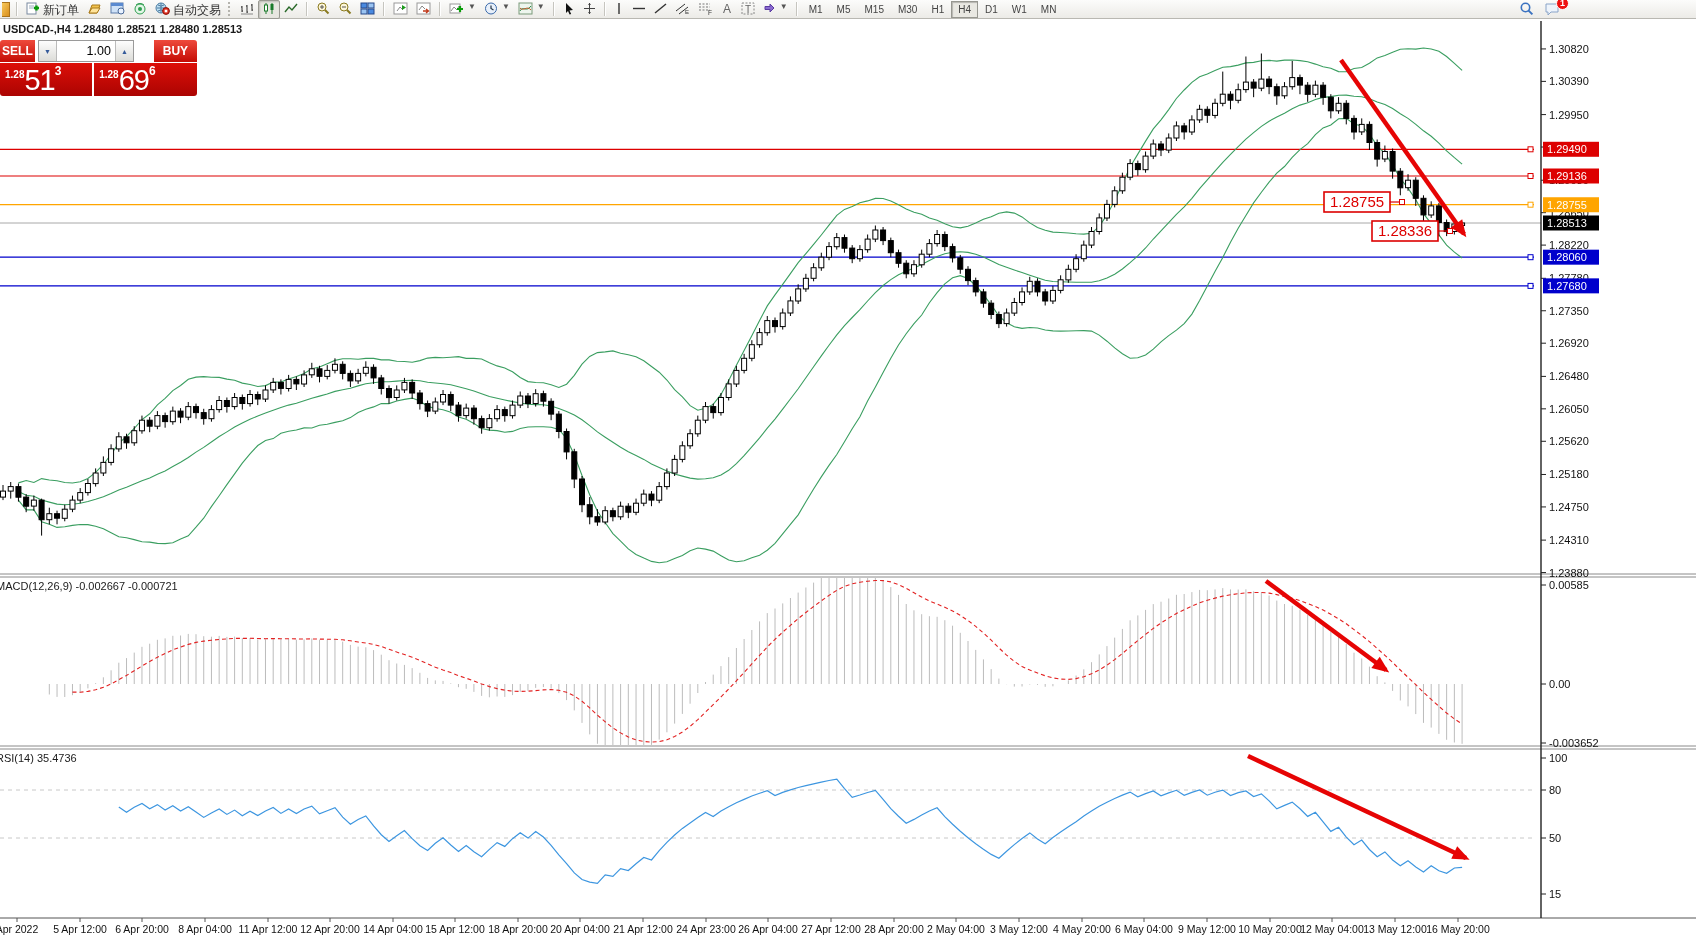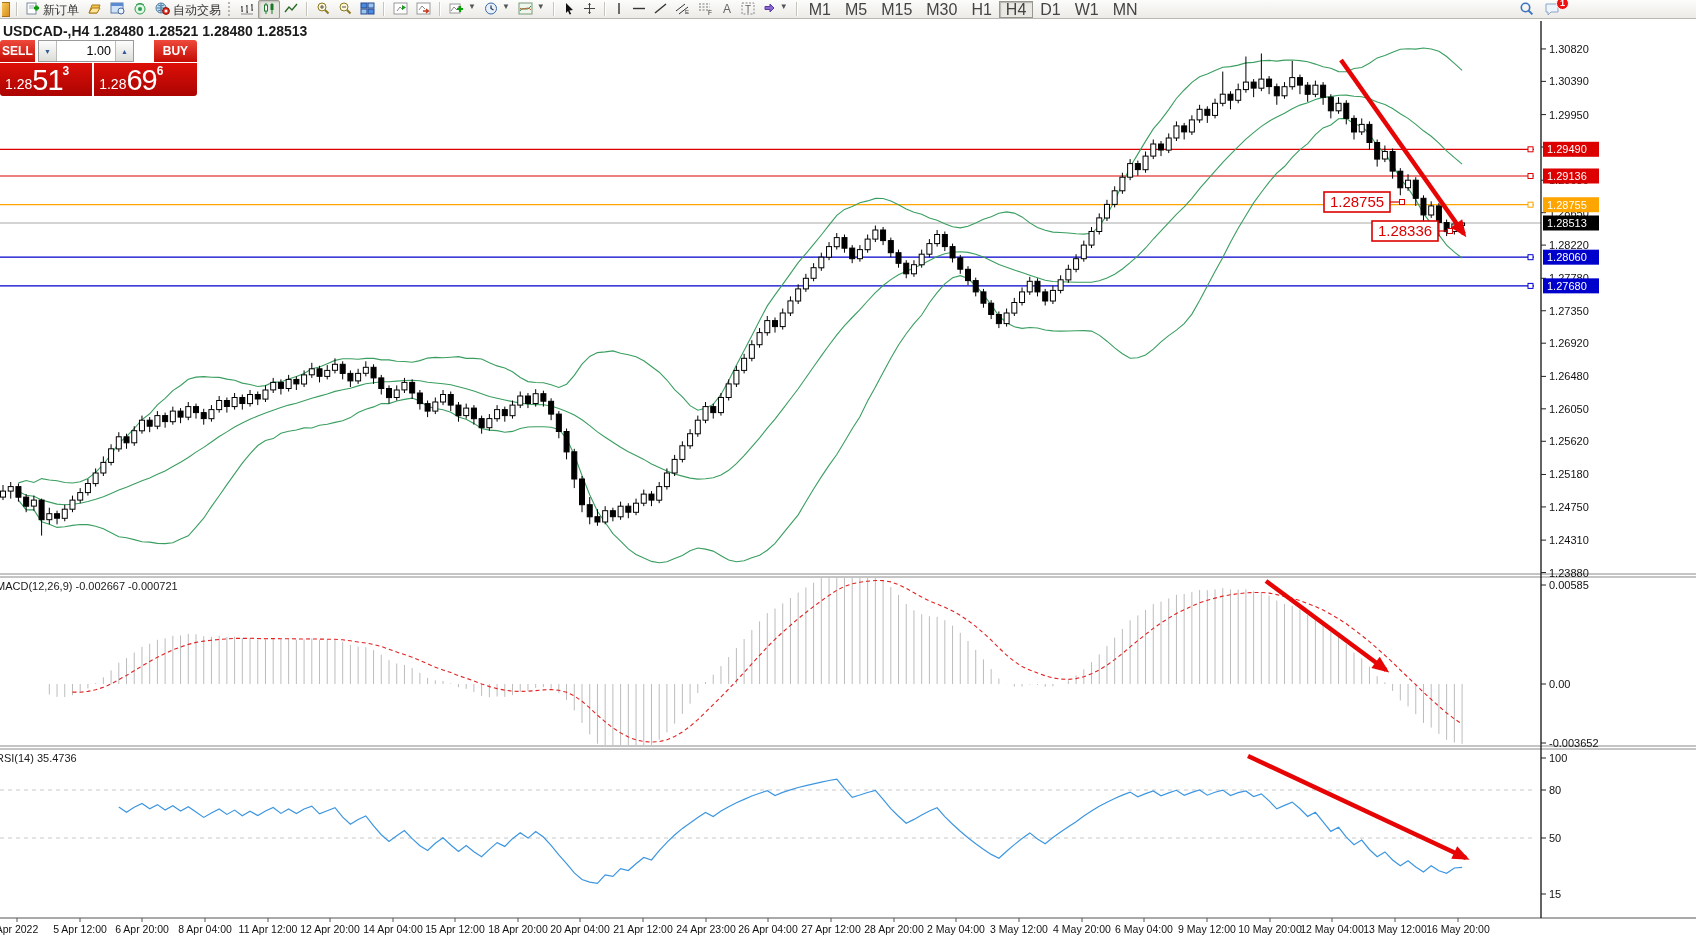--- a/index.html
+++ b/index.html
@@ -6,49 +6,49 @@
     font-family:"Liberation Sans",sans-serif;-webkit-font-smoothing:none}
   #stage{position:relative;width:1696px;height:942px;background:#fff}
   
   .toolbar{position:absolute;left:0;top:0;width:1696px;height:19px;
     background:linear-gradient(#fcfcfb,#ecebe7);border-bottom:1px solid #b9b8b2;
     display:flex;align-items:center;padding:0 2px;box-sizing:border-box;font-size:12px;color:#333;z-index:30}
   .tb{display:flex;align-items:flex-start;gap:3px;padding:1px 3px;border:1px solid transparent;border-radius:2px;height:15px}
   .tb.pressed{background:#e7e6e0;border:1px solid #9a9a93;box-shadow:inset 1px 1px 2px rgba(0,0,0,.18)}
   .sep{width:0;height:14px;border-left:1px solid #c6c5bf;border-right:1px solid #fff;margin:0 4px}
   .grip{width:3px;height:14px;border-left:2px dotted #b5b4ae;margin:0 3px}
-  .tf{font-size:16px;color:#444;padding:1px 6px;border:1px solid transparent;height:13px;line-height:13px}
+  .tf{font-size:10px;color:#444;padding:1px 6px;border:1px solid transparent;height:13px;line-height:13px}
   .tf.active{background:#e9e8e2;border:1px solid #979790;box-shadow:inset 1px 1px 1px rgba(0,0,0,.22)}
   .caret{font-size:8px;color:#555;margin-left:1px}
   .sliver{width:7px;height:13px;background:linear-gradient(120deg,#f7c95c,#d98f1d);border:1px solid #a9731c;border-left:none;margin-right:2px}
   .badge{position:absolute;top:-4px;right:-6px;background:#e11;color:#fff;border-radius:50%;
     width:11px;height:11px;font-size:9px;font-weight:bold;line-height:11px;text-align:center;border:1px solid #fff}
   .spacer{flex:1}
   
   .chartwin{position:absolute;left:0;top:19px;width:1696px;height:923px;background:#fff}
   svg text{font-family:"Liberation Sans",sans-serif}
-  .ohlc{position:absolute;left:3px;top:4px;font-size:14px;font-weight:bold;color:#1a1a1a;z-index:20}
+  .ohlc{position:absolute;left:3px;top:4px;font-size:11px;font-weight:bold;color:#1a1a1a;z-index:20}
   .indlabel{position:absolute;font-size:11px;color:#1a1a1a;z-index:20;left:-4px}
   
   .panel{position:absolute;left:0;top:21px;width:197px;z-index:25;font-family:"Liberation Sans",sans-serif}
   .prow{display:flex;height:22px}
   .sellbtn,.buybtn{width:40px;background:linear-gradient(#ee4a3c,#c40b04);color:#fff;font-size:12px;font-weight:bold;
     display:flex;align-items:center;justify-content:center;cursor:pointer}
   .sellbtn{border-radius:3px 0 0 0;width:38px}
   .buybtn{border-radius:0 3px 0 0;width:47px;margin-left:20px}
   .volwrap{display:flex;flex:1;background:#fff;border:1px solid #9a9a9a;box-sizing:border-box;margin-left:3px}
   .spin{width:17px;background:linear-gradient(#fdfdfd,#dcdcd8);border-right:1px solid #bbb;color:#345a9a;
     font-size:7px;display:flex;align-items:center;justify-content:center;cursor:pointer}
   .spin.up{border-left:1px solid #bbb;border-right:none}
   .vol{flex:1;border:none;outline:none;text-align:right;font-size:12.5px;padding:0 4px;width:50px;font-family:"Liberation Sans",sans-serif}
   .bigrow{display:flex;margin-top:1px;height:33px}
   .pricebox{background:linear-gradient(#dd0f08,#ab0402);color:#fff;display:flex;align-items:flex-end;padding:0 4px 1px 5px;cursor:pointer}
   .pricebox.l{width:86px;border-radius:0 0 0 3px}
   .pricebox.r{width:97px;margin-left:2px;border-radius:0 0 3px 0}
-  .frac{font-size:14px;font-weight:normal;margin-bottom:3px}
+  .frac{font-size:10px;font-weight:bold;margin-bottom:15px}
   .bignum{font-size:29px;font-weight:normal;line-height:29px;letter-spacing:-1px}
   .supd{font-size:12px;font-weight:bold;align-self:flex-start;margin-top:1px}
   
   .mi{display:inline-block;position:relative}
 </style>
 </head>
 <body>
 
 <div id="stage">
 

